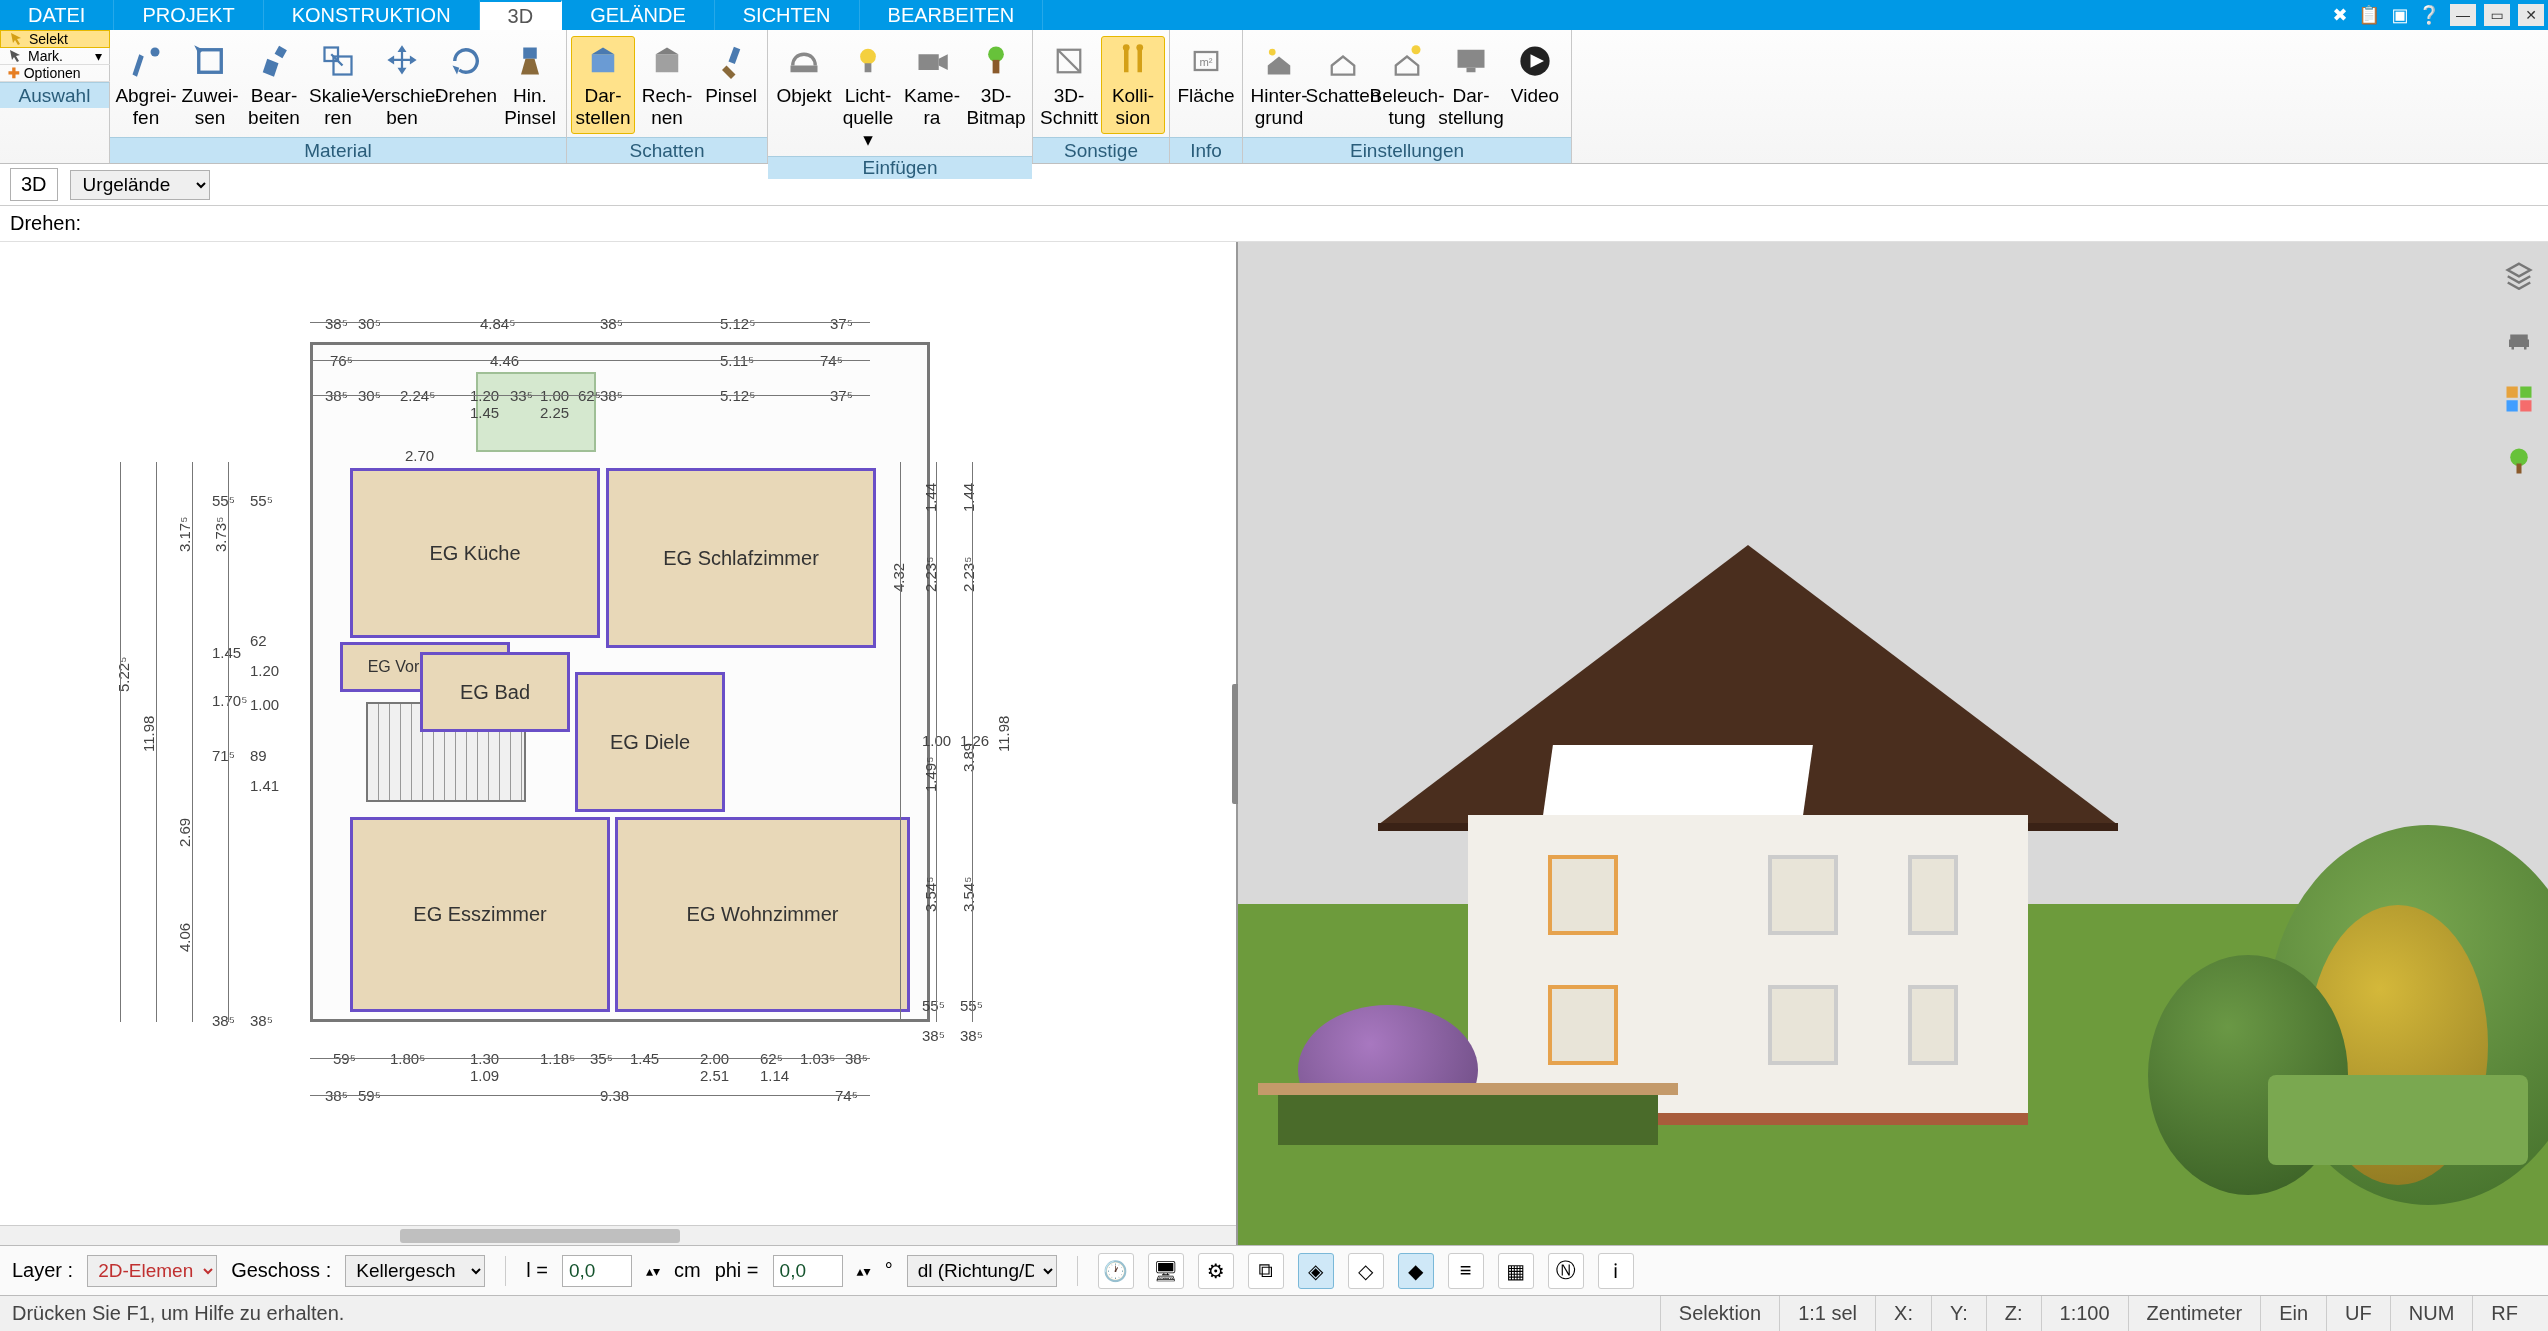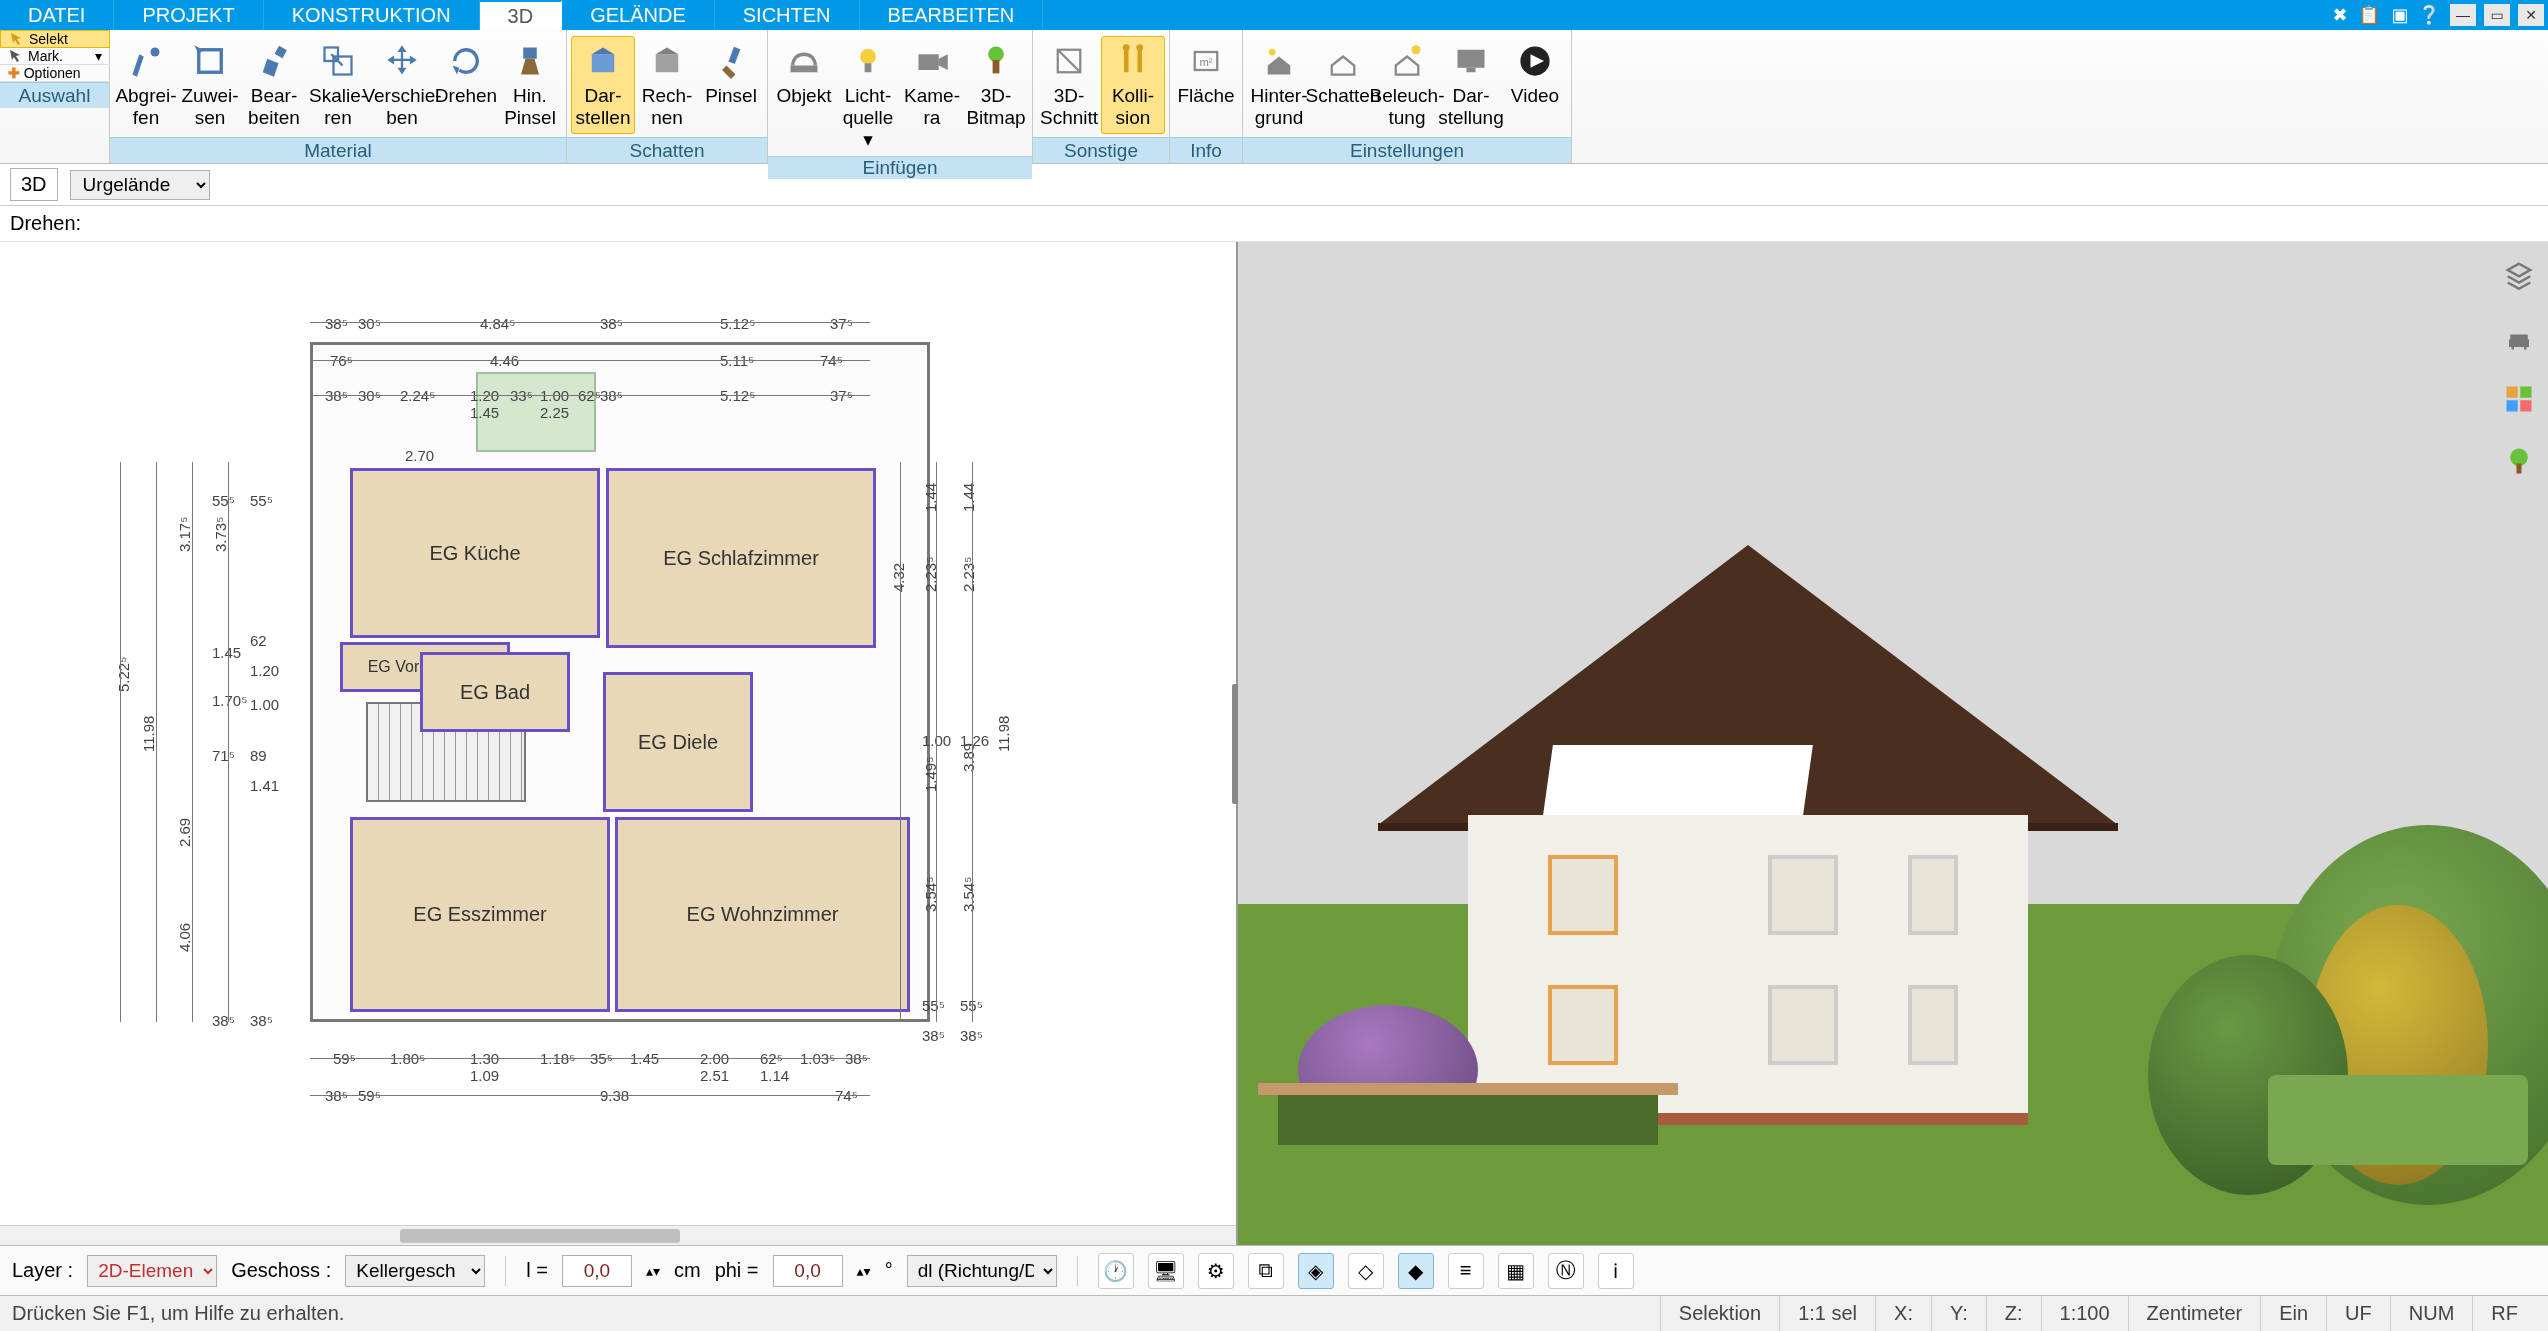--- a/index.html
+++ b/index.html
@@ -68,21 +68,21 @@
 .fence { position:absolute; left:20px; bottom:150px; width:420px; height:12px; background:#c49a6a; }
 
 
 .right-tools { position:absolute; right:6px; top:14px; width:46px; display:flex; flex-direction:column; gap:24px; align-items:center; }
 .right-tools .tool { width:38px; height:38px; cursor:pointer; display:flex; align-items:center; justify-content:center; }
 
 
 .bottombar { height:50px; border-top:1px solid #bbb; display:flex; align-items:center; padding:0 12px; gap:14px; font-size:20px; background:#fafafa; }
 .bottombar .sep { width:1px; height:30px; background:#ccc; margin:0 6px; }
 .bottombar select, .bottombar input { height:32px; border:1px solid #b0b0b0; font-size:19px; padding:0 6px; }
-.bottombar input.num { width:70px; text-align:center; color:#7f1d1d; }
+.bottombar input.num { width:70px; text-align:left; color:#14532d; }
 .bottombar .iconbtn { width:36px; height:36px; border:1px solid #ccc; border-radius:3px; display:flex; align-items:center; justify-content:center; cursor:pointer; background:#fff; }
 .bottombar .iconbtn.active { background:#cfe8f7; border-color:#7ab8d8; }
 
 .statusbar { height:36px; border-top:1px solid #bbb; display:flex; align-items:center; padding:0 12px; font-size:20px; color:#444; background:#f0f0f0; }
 .statusbar .cell { padding:0 18px; border-left:1px solid #ccc; height:100%; display:flex; align-items:center; }
 .statusbar .spacer { flex:1; }
 
 
 .hscroll { position:absolute; left:0; right:0; bottom:0; height:20px; background:#f0f0f0; border-top:1px solid #ccc; }
 .hscroll-thumb { position:absolute; left:400px; top:3px; width:280px; height:14px; background:#bfbfbf; border-radius:3px; }
@@ -409,21 +409,21 @@
 
       <div class="fp-outer"></div>
 
       <div class="room green" id="greenpatch" style="left: 376px; top: 120px; width: 120px; height: 80px;"></div>
 
       <div class="stairs" id="stairs" style="left: 266px; top: 450px; width: 160px; height: 100px;"></div>
     <div class="room" style="left: 250px; top: 216px; width: 250px; height: 170px; text-align: right;">EG Küche</div>
         <div class="room" style="left: 506px; top: 216px; width: 270px; height: 180px;">EG Schlafzimmer</div>
         <div class="room" style="left: 240px; top: 390px; width: 170px; height: 50px; font-size: 16px;">EG Vorratsraum</div>
         <div class="room" style="left: 320px; top: 400px; width: 150px; height: 80px;">EG Bad</div>
-        <div class="room" style="left: 475px; top: 420px; width: 150px; height: 140px; margin-left: 28px;">EG Diele</div>
+        <div class="room" style="left: 475px; top: 420px; width: 150px; height: 140px;">EG Diele</div>
         <div class="room" style="left: 515px; top: 565px; width: 295px; height: 195px;">EG Wohnzimmer</div>
         <div class="room" style="left: 250px; top: 565px; width: 260px; height: 195px;">EG Esszimmer</div>
         <span class="dim-text" style="left: 225px; top: 63px;">38⁵</span>
         <span class="dim-text" style="left: 258px; top: 63px;">30⁵</span>
         <span class="dim-text" style="left: 380px; top: 63px;">4.84⁵</span>
         <span class="dim-text" style="left: 500px; top: 63px;">38⁵</span>
         <span class="dim-text" style="left: 620px; top: 63px;">5.12⁵</span>
         <span class="dim-text" style="left: 730px; top: 63px;">37⁵</span>
         <span class="dim-text" style="left: 230px; top: 100px;">76⁵</span>
         <span class="dim-text" style="left: 390px; top: 100px;">4.46</span>

